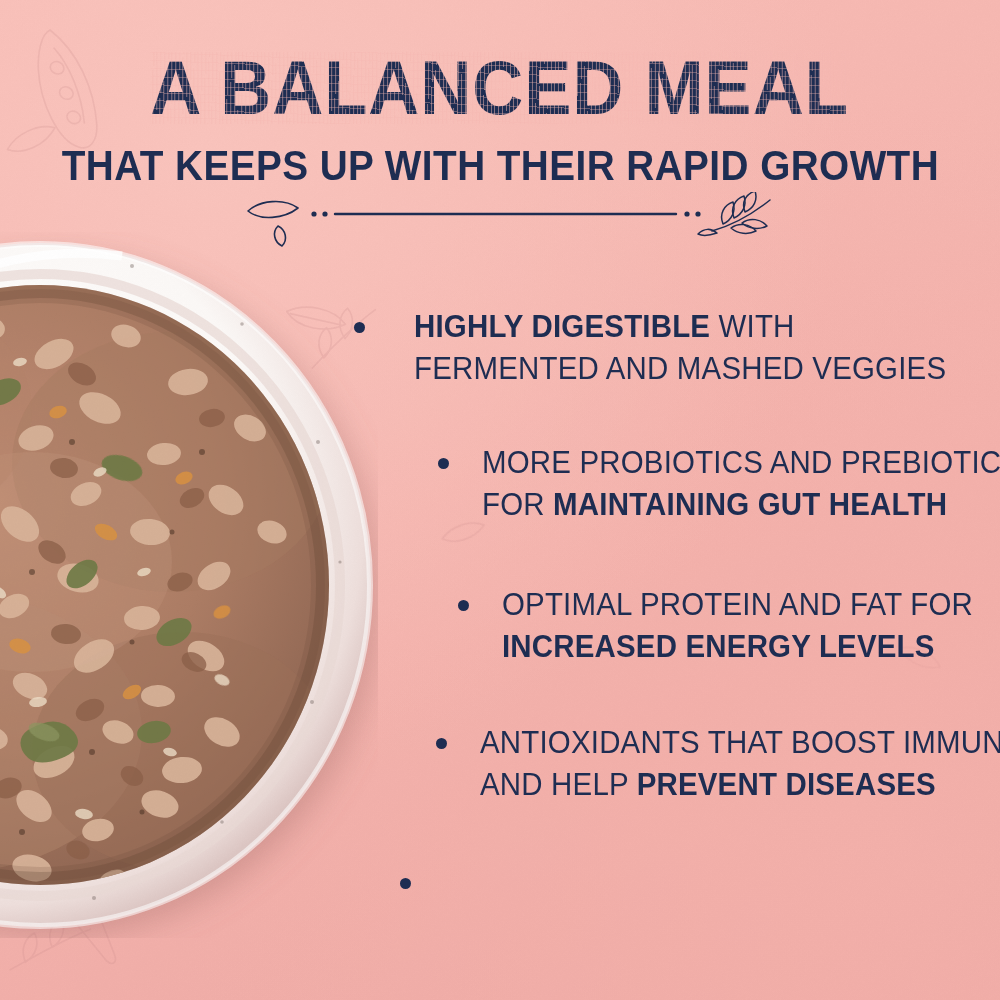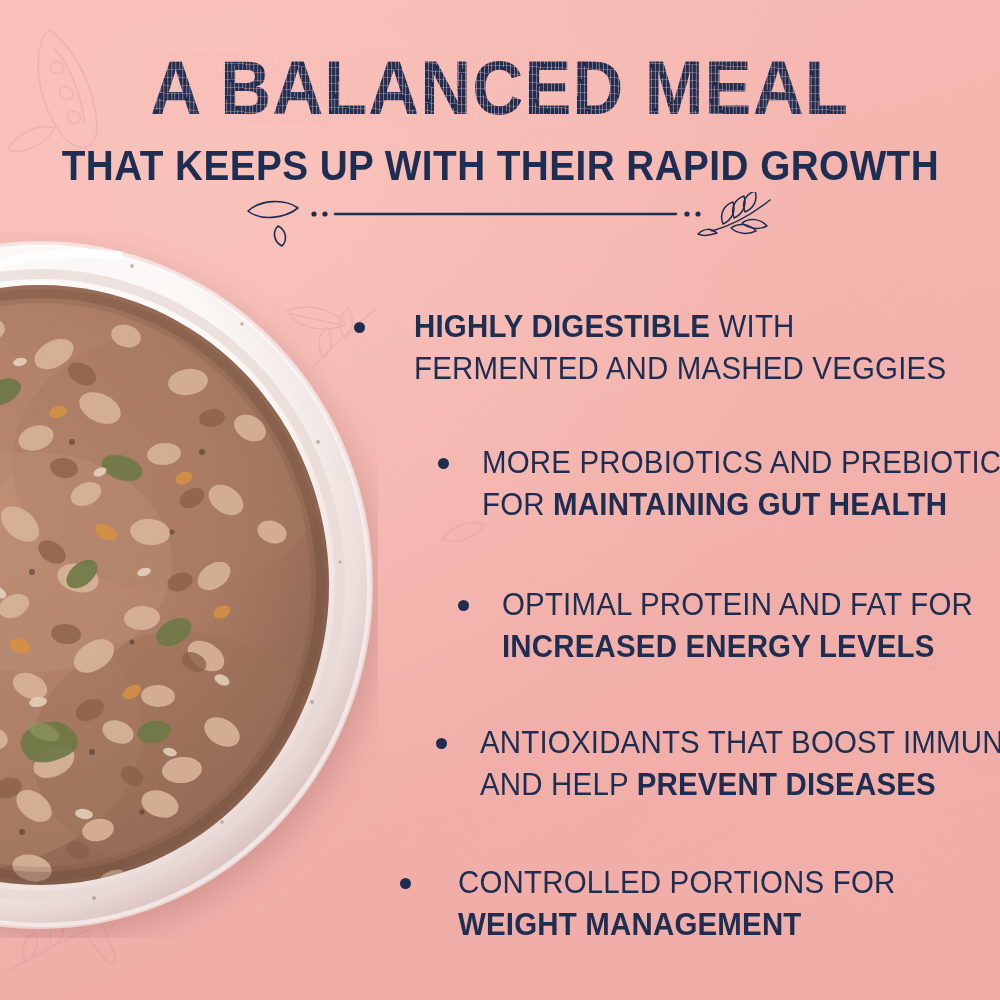--- a/index.html
+++ b/index.html
@@ -555,28 +555,20 @@
           <span class="reg">ANTIOXIDANTS THAT BOOST IMMUNITY</span>
         </span>
         <span class="line">
           <span class="reg">AND HELP </span><b>PREVENT DISEASES</b>
         </span>
       </span>
     </div>
 
     <div class="bullet b4">
       <span class="dot"></span>
-      <span class="lines">
-        <span class="line">
-          <span class="reg">CONTROLLED PORTIONS FOR</span>
-        </span>
-        <span class="line">
-          <b>WEIGHT MANAGEMENT</b>
-        </span>
-      </span>
     </div>
 
   </div>
 
   <div class="grain">
     <svg width="1000" height="1000" xmlns="http://www.w3.org/2000/svg">
       <filter id="noiseF">
         <feTurbulence type="fractalNoise" baseFrequency="0.85" numOctaves="3" stitchTiles="stitch"></feTurbulence>
         <feColorMatrix type="saturate" values="0"></feColorMatrix>
         <feComponentTransfer>

